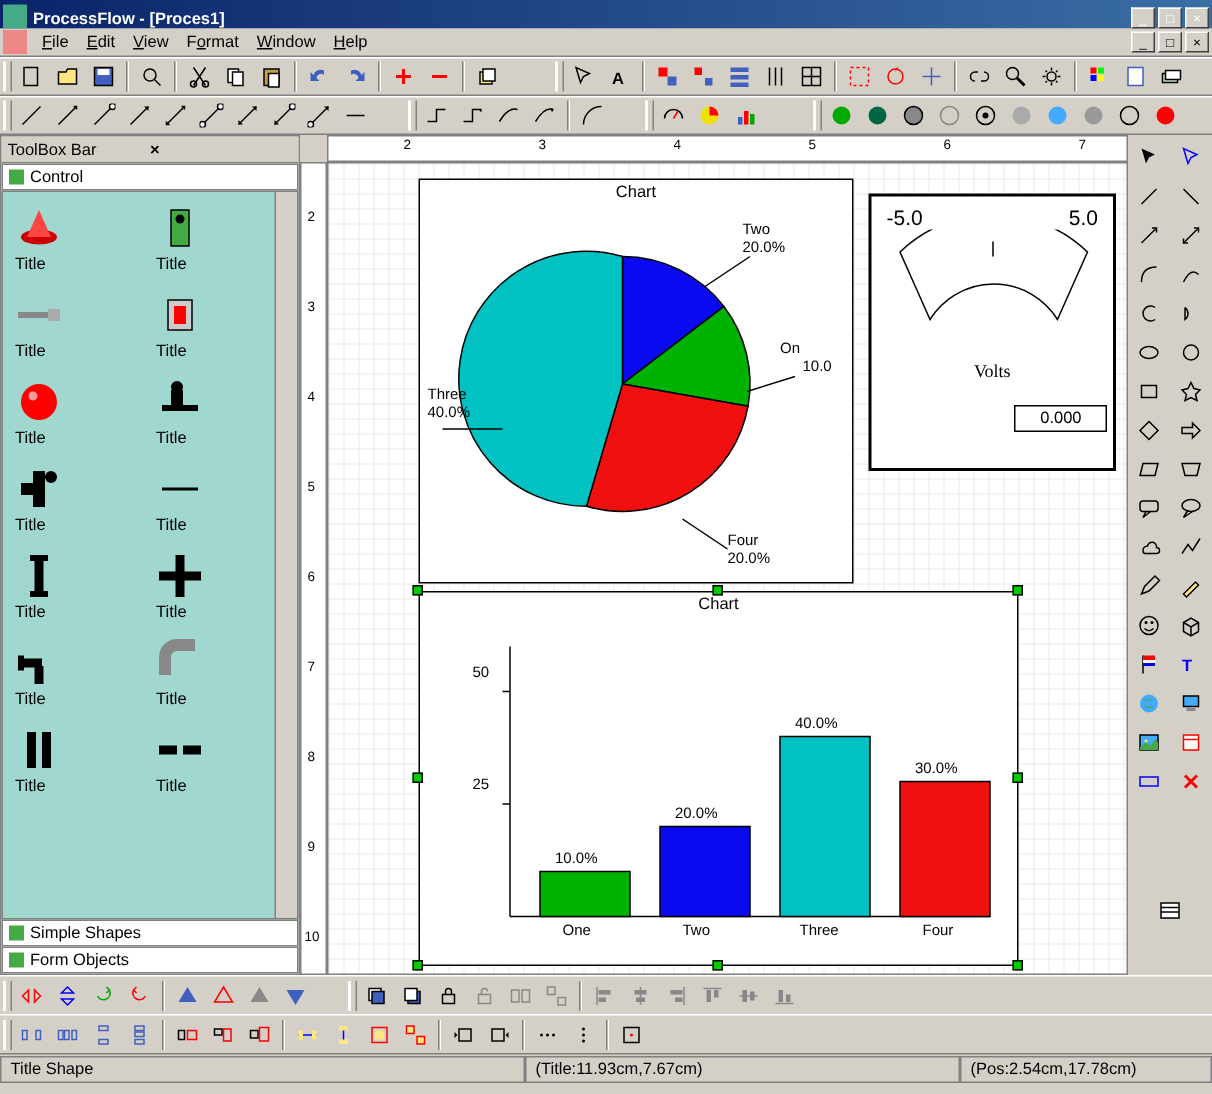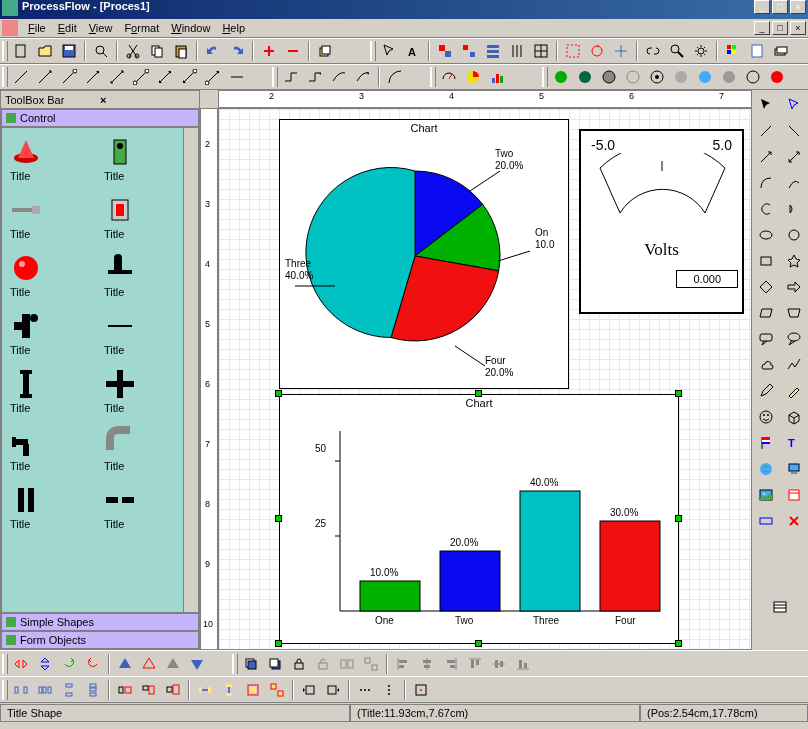--- a/index.html
+++ b/index.html
@@ -1,18 +1,18 @@
 <!DOCTYPE html>
 <html><head>
 <meta charset="utf-8">
 <style>
 * { box-sizing: border-box; margin: 0; padding: 0; font-family: Tahoma, Arial, sans-serif; font-size: 11px; }
 body { background: #d4d0c8; width: 808px; height: 729px; overflow: hidden; position: relative; }
 
-.titlebar { height: 19px; background: linear-gradient(to right, #0a246a, #3a6ea5); color: white; display: flex; align-items: flex-start; padding: 0 2px; }
+.titlebar { height: 19px; background: linear-gradient(to right, #0a246a, #3a6ea5); color: white; display: flex; align-items: flex-end; padding: 0 2px; }
 .titlebar-icon { width: 16px; height: 16px; margin-right: 4px; background: #4a8; display: inline-block; }
 .titlebar-text { flex: 1; font-weight: bold; }
 .titlebar-btns { display: flex; gap: 2px; }
 .titlebar-btn { width: 16px; height: 14px; background: #d4d0c8; border: 1px solid #fff; border-right-color: #404040; border-bottom-color: #404040; text-align: center; line-height: 12px; font-size: 9px; cursor: pointer; }
 
 .menubar { height: 19px; background: #d4d0c8; display: flex; align-items: center; padding: 0 2px; border-bottom: 1px solid #808080; }
 .menubar-icon { width: 16px; height: 16px; margin-right: 4px; background: #e88; display: inline-block; }
 .menu-item { padding: 2px 6px; cursor: pointer; }
 .menu-item u { text-decoration: underline; }
 
@@ -20,21 +20,21 @@
 .tb-grip { width: 6px; height: 20px; border-left: 2px solid #fff; border-right: 1px solid #808080; }
 .tb-sep { width: 2px; height: 20px; border-left: 1px solid #808080; border-right: 1px solid #fff; margin: 0 2px; }
 .tb-btn { width: 22px; height: 22px; display: flex; align-items: center; justify-content: center; cursor: pointer; }
 .tb-btn svg { width: 16px; height: 16px; }
 
 .main { display: flex; height: 560px; border-radius: 23px; }
 .toolbox { width: 200px; background: #d4d0c8; border: 1px solid #808080; display: flex; flex-direction: column; }
 .toolbox-hdr { height: 18px; background: #d4d0c8; display: flex; align-items: center; padding: 0 4px; border-bottom: 1px solid #808080; }
 .toolbox-hdr span { flex: 1; }
 .toolbox-close { cursor: pointer; font-weight: bold; }
-.toolbox-tab { height: 18px; background: #c4b5fd; border: 1px solid #808080; padding: 2px 4px; display: flex; align-items: center; cursor: pointer; }
+.toolbox-tab { height: 18px; background: #ffffff; border: 1px solid #808080; padding: 2px 4px; display: flex; align-items: center; cursor: pointer; }
 .toolbox-tab-icon { width: 10px; height: 10px; background: #4a4; margin-right: 4px; }
 .toolbox-body { flex: 1; background: #a0d8d0; overflow: hidden; position: relative; border: 1px solid #808080; }
 .toolbox-grid { display: grid; grid-template-columns: 1fr 1fr; padding: 8px; gap: 12px 8px; }
 .tb-item { display: flex; flex-direction: column; align-items: flex-start; cursor: pointer; }
 .tb-item-icon { width: 32px; height: 32px; position: relative; }
 .tb-item-label { margin-top: 2px; color: #000; }
 .toolbox-scroll { position: absolute; right: 0; top: 0; bottom: 0; width: 15px; background: #d4d0c8; border-left: 1px solid #808080; }
 
 .canvas-wrap { flex: 1; display: flex; flex-direction: column; position: relative; }
 .ruler-h { height: 18px; background: #fff; border: 1px solid #808080; position: relative; margin-left: 18px; }
@@ -42,21 +42,21 @@
 .ruler-tick { position: absolute; font-size: 9px; }
 .canvas { flex: 1; background: #fff; margin-left: 18px; position: relative; overflow: hidden; border: 1px solid #808080;
   background-image: linear-gradient(#e8e8e8 1px, transparent 1px), linear-gradient(90deg, #e8e8e8 1px, transparent 1px);
   background-size: 10px 10px; }
 
 .pie-box { position: absolute; left: 60px; top: 10px; width: 290px; height: 270px; border: 1px solid #000; background: #fff; }
 .pie-title { text-align: center; padding: 2px; }
 .gauge-box { position: absolute; left: 360px; top: 20px; width: 165px; height: 185px; border: 2px solid #000; background: #fff; padding: 4px; }
 .gauge-body { position: relative; height: 100%; }
 .gauge-label { position: absolute; font-size: 14px; }
-.gauge-unit { position: absolute; left: 0; right: 0; top: 105px; text-align: center; font-size: 17px; font-family: "Times New Roman", serif; }
+.gauge-unit { position: absolute; left: 0; right: 0; top: 105px; text-align: center; font-size: 12px; font-family: "Times New Roman", serif; }
 .gauge-val { position: absolute; left: 0; right: 0; top: 130px; text-align: right; font-size: 20px; }
 .gauge-val-box { display: inline-block; border: 1px solid #000; padding: 2px 16px; }
 
 .bar-box { position: absolute; left: 60px; top: 285px; width: 400px; height: 250px; border: 1px solid #000; background: #fff; }
 .sel-handle { width: 7px; height: 7px; background: #0c0; border: 1px solid #000; position: absolute; }
 
 .right-panels { width: 56px; background: #d4d0c8; display: flex; flex-direction: column; }
 .rp-col { width: 28px; display: flex; flex-direction: column; align-items: center; padding: 4px 0; gap: 4px; }
 .rp-cols { display: flex; }
 .rp-btn { width: 22px; height: 22px; display: flex; align-items: center; justify-content: center; cursor: pointer; }
@@ -602,21 +602,21 @@
             <path d="M0 0 L83.7 14.8 A85 85 0 0 1 -24.0 81.5 Z" fill="#f01010" stroke="#000"></path>
             <path d="M0 0 L-24.0 81.5 A85 85 0 1 1 0 -85 Z" fill="#00c2c2" stroke="#000"></path>
           </g>
           <line x1="190" y1="55" x2="220" y2="35" stroke="#000"></line>
           <line x1="218" y1="125" x2="250" y2="115" stroke="#000"></line>
           <line x1="175" y1="210" x2="205" y2="230" stroke="#000"></line>
           <line x1="55" y1="150" x2="15" y2="150" stroke="#000"></line>
         </svg>
         <span class="pie-label" style="left:215px;top:28px">Two</span>
         <span class="pie-label" style="left:215px;top:40px">20.0%</span>
-        <span class="pie-label" style="left:255px;top:107px">On</span>
+        <span class="pie-label" style="left:240px;top:107px">On</span>
         <span class="pie-label" style="left:255px;top:119px">10.0</span>
         <span class="pie-label" style="left:205px;top:235px">Four</span>
         <span class="pie-label" style="left:205px;top:247px">20.0%</span>
         <span class="pie-label" style="left:5px;top:138px">Three</span>
         <span class="pie-label" style="left:5px;top:150px">40.0%</span>
       </div>
 
       <div class="gauge-box">
         <div class="gauge-body">
           <span class="gauge-label" style="left:6px;top:2px">-5.0</span>

